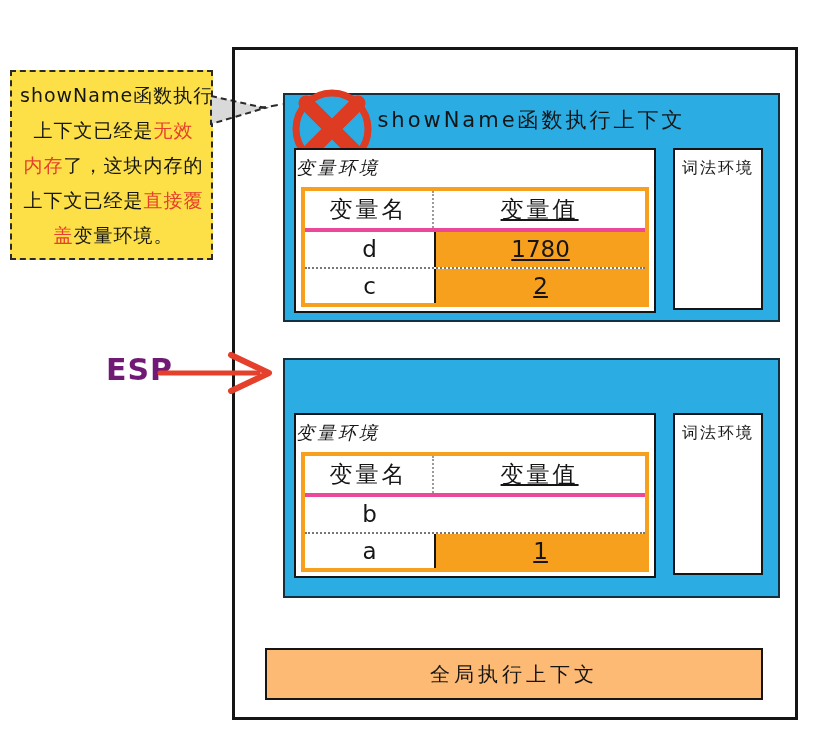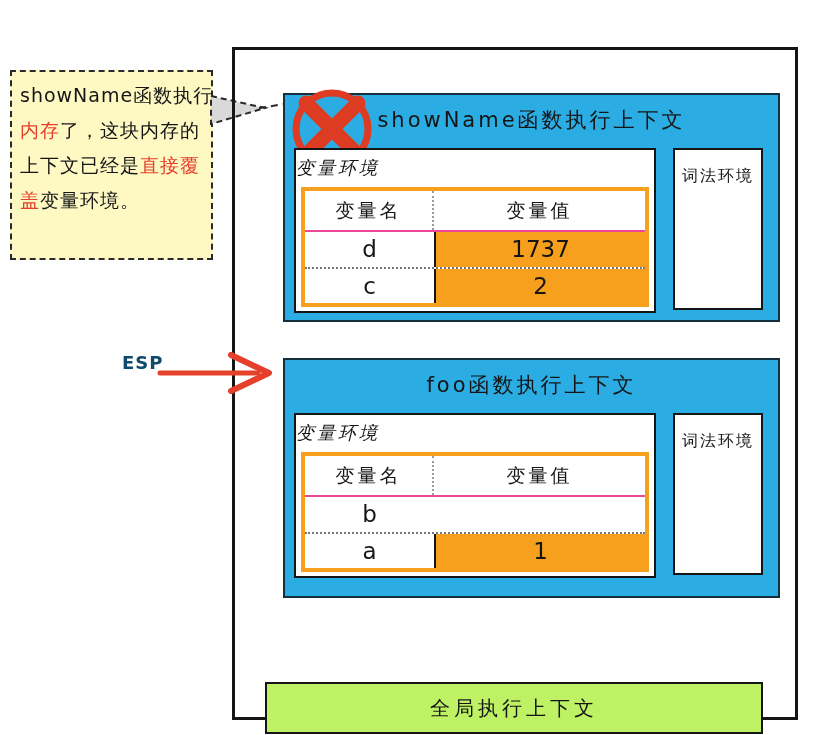--- a/index.html
+++ b/index.html
@@ -4,22 +4,22 @@
 <style>
   * { box-sizing: border-box; margin: 0; padding: 0; }
   html, body { background: #ffffff; }
   #canvas {
     position: relative; width: 815px; height: 735px; background: #fff;
     font-family: "DejaVu Sans", sans-serif; color: #151515; overflow: hidden;
   }
   
   .note {
     position: absolute; left: 10px; top: 70px; width: 203px; height: 190px;
-    background: #fef9c3; border: 2px dashed #2a2a2a;
-    padding: 6px 4px 4px 8px; font-size: 19px;
+    background: #fde047; border: 2px dashed #2a2a2a;
+    padding: 6px 4px 4px 8px; font-size: 19px; text-align: center;
   }
   .note-line { height: 35px; line-height: 35px; white-space: nowrap; letter-spacing: 1px; }
   .note-line span.red { color: #E5402B; }
   .pointer-svg { position: absolute; left: 209px; top: 88px; width: 78px; height: 44px; }
   
   .outer {
     position: absolute; left: 232px; top: 47px; width: 566px; height: 673px;
     border: 3px solid #151515;
   }
   
@@ -34,57 +34,60 @@
     position: absolute; left: 9px; top: 53px; width: 362px; height: 165px;
     background: #fff; border: 2px solid #151515;
   }
   .var-env-label { padding-top: 6px; font-size: 18px; letter-spacing: 3px; font-style: italic; }
   .var-table {
     position: absolute; left: 5px; top: 37px; width: 348px; height: 120px;
     border: 4px solid #F6A01E; background: #fff;
     display: flex; flex-direction: column;
   }
   .vrow { display: flex; flex: 1 1 auto; }
-  .vrow.header { flex: 0 0 41px; border-bottom: 2px solid #ec4899; font-size: 19px; letter-spacing: 3px; }
+  .vrow.header { flex: 0 0 41px; border-bottom: 4px solid #ec4899; font-size: 23px; letter-spacing: 3px; }
   .cell { display: flex; align-items: center; justify-content: center; }
   .cell.name { width: 38%; }
-  .cell.value { width: 62%; }
+  .cell.value { width: 62%; text-decoration: underline; }
   .vrow.header .cell.name { border-right: 2px dotted #9a9a9a; }
   .vrow.data { font-size: 23px; }
   .vrow.data .cell.value { background: #F6A01E; border-left: 2px solid #151515; }
   .vrow.data + .vrow.data { border-top: 2px dotted #777; }
   .lex-env {
     position: absolute; left: 388px; top: 53px; width: 90px; height: 162px;
     background: #fff; border: 2px solid #151515;
-    text-align: center; padding-top: 16px; font-size: 16px; letter-spacing: 2px;
+    text-align: center; padding-top: 8px; font-size: 16px; letter-spacing: 2px;
   }
   
   .x-icon { position: absolute; left: 2px; top: -10px; width: 90px; height: 90px; }
   
   .global-bar {
-    position: absolute; left: 30px; top: 632px; width: 498px; height: 52px;
-    background: #bef264; border: 2px solid #151515;
+    position: absolute; left: 30px; top: 598px; width: 498px; height: 52px;
+    background: #fdba74; border: 2px solid #151515;
     display: flex; align-items: center; justify-content: center;
     font-size: 20px; letter-spacing: 4px;
   }
   
   .esp-label {
-    position: absolute; left: 122px; top: 352px;
-    font-size: 18px; font-weight: bold; color: #0c4a6e; letter-spacing: 1px;
+    position: absolute; left: 106px; top: 352px;
+    font-size: 30px; font-weight: bold; color: #701a75; letter-spacing: 1px;
   }
   .esp-arrow { position: absolute; left: 155px; top: 352px; width: 135px; height: 42px; }
 </style>
 </head>
 <body>
 
 <div id="canvas">
 
   <div class="note">
     <div class="note-line">
       <span class="">showName函数执行</span><span></span>
+    </div>
+    <div class="note-line">
+      <span class="">上下文已经是</span><span class="red">无效</span>
     </div>
     <div class="note-line">
       <span class="red">内存</span><span class="">了，这块内存的</span>
     </div>
     <div class="note-line">
       <span class="">上下文已经是</span><span class="red">直接覆</span>
     </div>
     <div class="note-line">
       <span class="red">盖</span><span class="">变量环境。</span>
     </div>
@@ -106,35 +109,34 @@
       <div class="frame-title">showName函数执行上下文</div>
       <div class="var-env">
         <div class="var-env-label">变量环境</div>
         <div class="var-table">
           <div class="vrow header">
             <div class="cell name">变量名</div>
             <div class="cell value">变量值</div>
           </div>
           <div class="vrow data">
             <div class="cell name">d</div>
-            <div class="cell value">1737</div>
+            <div class="cell value">1780</div>
           </div>
           <div class="vrow data">
             <div class="cell name">c</div>
             <div class="cell value">2</div>
           </div>
         </div>
       </div>
       <div class="lex-env">
         <div>词法环境</div>
       </div>
     </div>
 
     <div class="frame frame2">
-      <div class="frame-title">foo函数执行上下文</div>
       <div class="var-env">
         <div class="var-env-label">变量环境</div>
         <div class="var-table">
           <div class="vrow header">
             <div class="cell name">变量名</div>
             <div class="cell value">变量值</div>
           </div>
           <div class="vrow data">
             <div class="cell name">b</div>
           </div>

